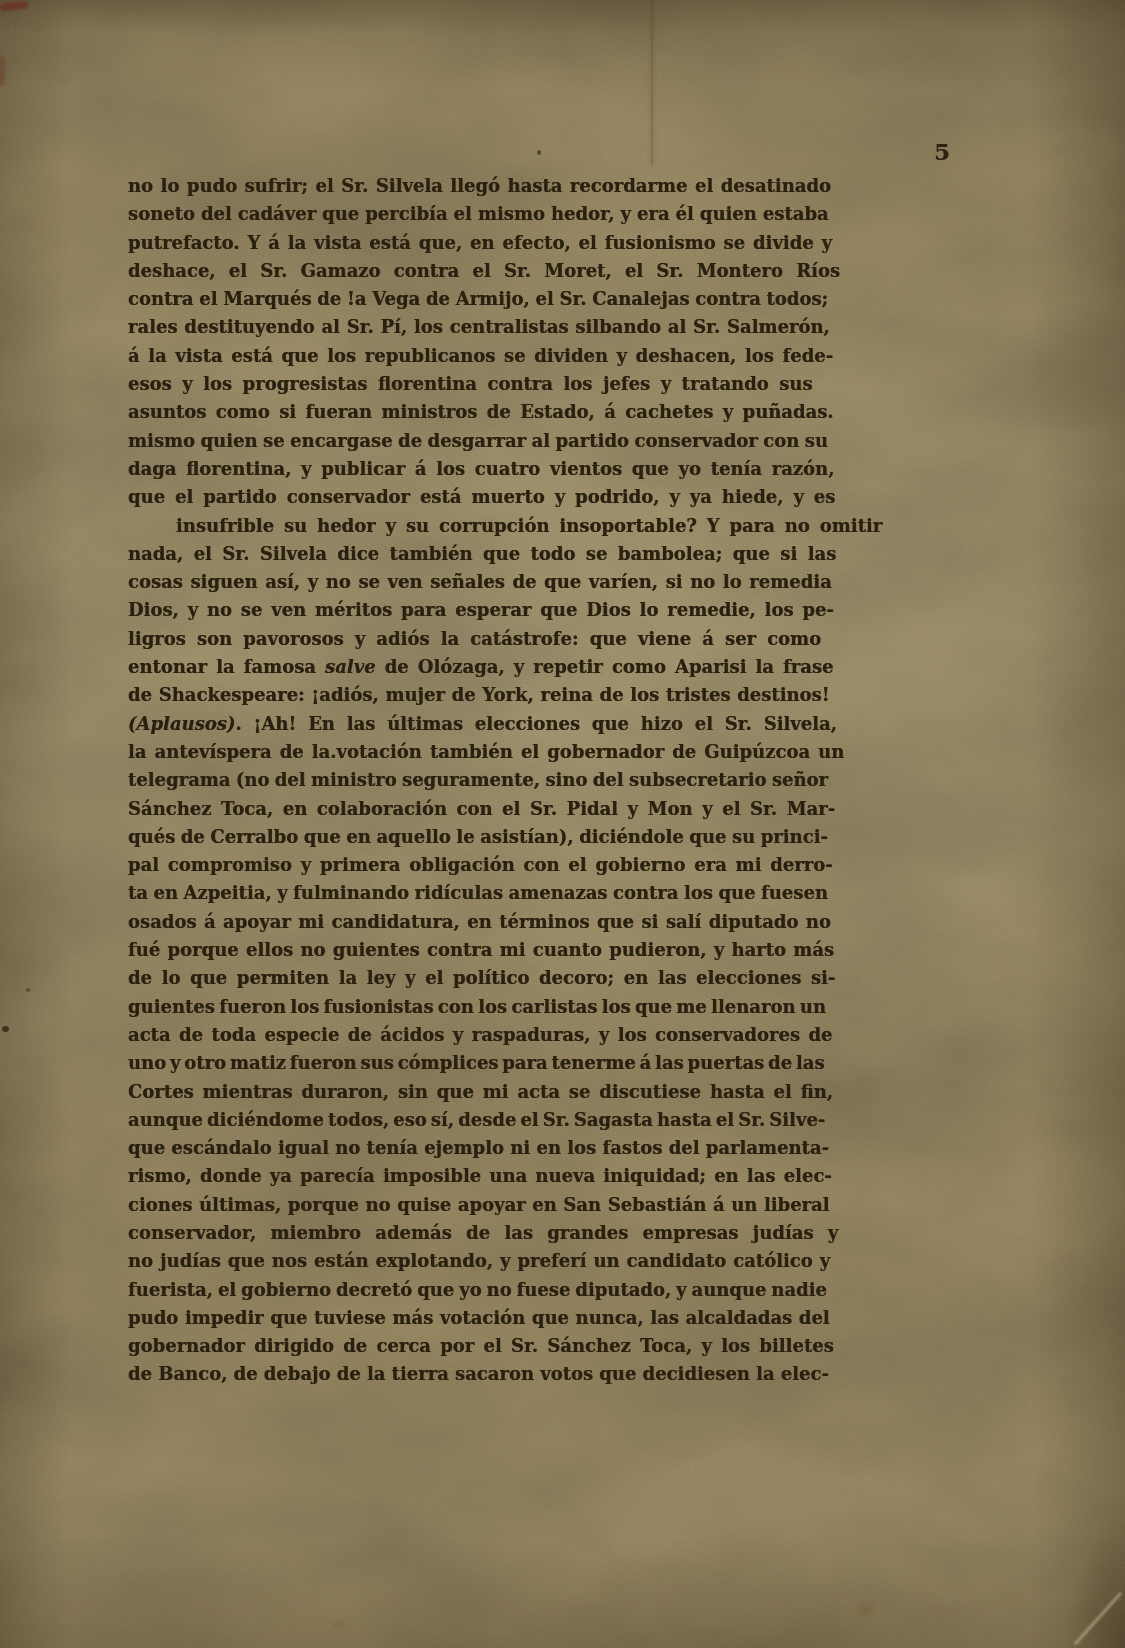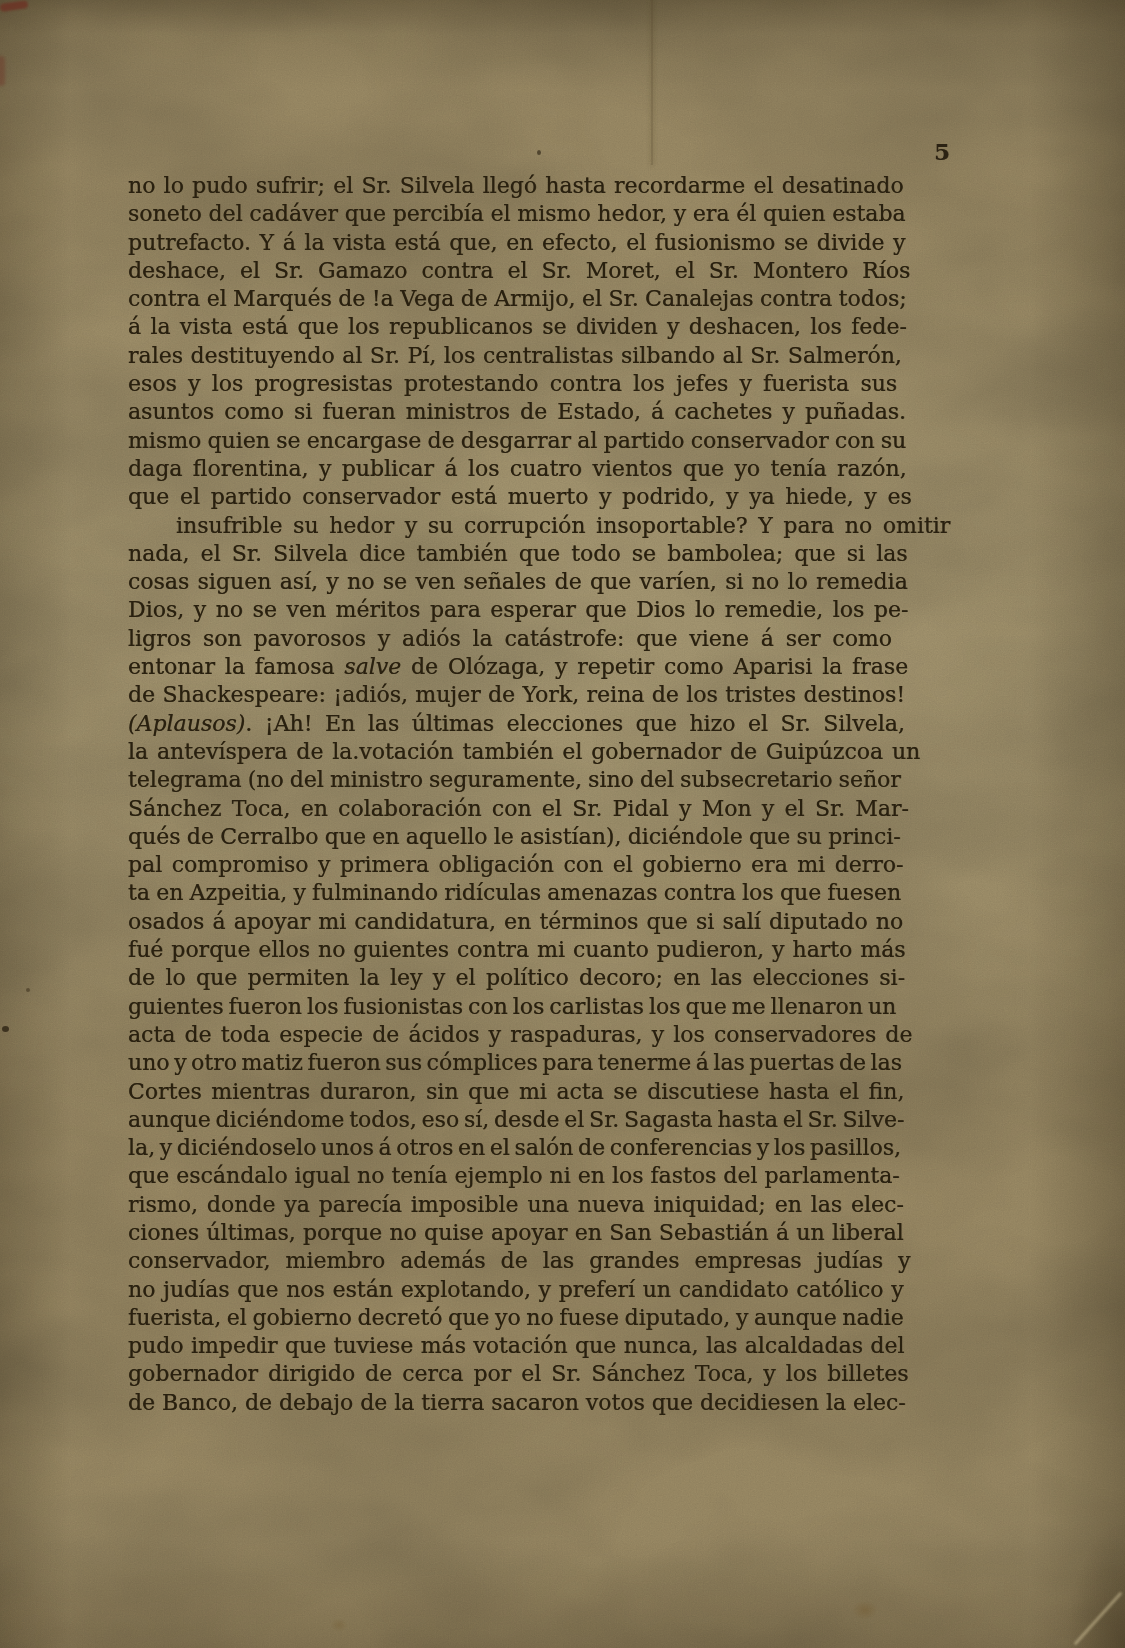--- a/index.html
+++ b/index.html
@@ -30,21 +30,21 @@
   }
   .printers-dot{
     position:absolute;left:537px;top:150px;width:4px;height:5px;border-radius:50%;
     background:rgba(46,37,21,0.65);
   }
   .page-text{
     position:absolute;left:128px;top:172px;width:818px;
     color:#29200f;
     text-shadow:0.35px 0.35px 0.55px rgba(41,32,15,0.50), -0.2px 0 0.35px rgba(41,32,15,0.30);
   }
-  .tline{height:28.3px;line-height:28.3px;font-size:22px;font-weight:400;}
+  .tline{height:28.3px;line-height:28.3px;font-size:18px;font-weight:700;}
   .tline .ln{display:inline-block;white-space:nowrap;}
   .tline .it{font-style:italic;}
 
   .blemish{position:absolute;pointer-events:none;}
   .red-mark-a{left:0px;top:2px;width:28px;height:8px;border-radius:4px;
     background:#6d2f22;opacity:0.75;transform:rotate(-8deg);filter:blur(1px);}
   .red-mark-b{left:-3px;top:56px;width:8px;height:30px;border-radius:4px;
     background:#70392a;opacity:0.45;filter:blur(1.5px);}
   .ink-speck-1{left:2px;top:1026px;width:7px;height:6px;border-radius:50%;
     background:#2e2414;opacity:0.8;filter:blur(0.5px);}
@@ -90,23 +90,23 @@
   <div class="blemish crease-top"></div>
 
   <div class="page-number">5</div>
   <div class="printers-dot"></div>
   <div class="page-text">
       <div class="tline"><span class="ln" style="word-spacing: 1.2px;"><span>no lo pudo sufrir; el Sr. Silvela llegó hasta recordarme el desatinado</span></span></div>
       <div class="tline"><span class="ln" style="word-spacing: -0.28px;"><span>soneto del cadáver que percibía el mismo hedor, y era él quien estaba</span></span></div>
       <div class="tline"><span class="ln" style="word-spacing: 1.61px;"><span>putrefacto. Y á la vista está que, en efecto, el fusionismo se divide y</span></span></div>
       <div class="tline"><span class="ln" style="word-spacing: 6.93px;"><span>deshace, el Sr. Gamazo contra el Sr. Moret, el Sr. Montero Ríos</span></span></div>
       <div class="tline"><span class="ln" style="word-spacing: -0.57px;"><span>contra el Marqués de !a Vega de Armijo, el Sr. Canalejas contra todos;</span></span></div>
+      <div class="tline"><span class="ln" style="word-spacing: 0.5px;"><span>rales destituyendo al Sr. Pí, los centralistas silbando al Sr. Salmerón,</span></span></div>
       <div class="tline"><span class="ln" style="word-spacing: 2.31px;"><span>á la vista está que los republicanos se dividen y deshacen, los fede-</span></span></div>
-      <div class="tline"><span class="ln" style="word-spacing: 0.5px;"><span>rales destituyendo al Sr. Pí, los centralistas silbando al Sr. Salmerón,</span></span></div>
-      <div class="tline"><span class="ln" style="word-spacing: 4.22px;"><span>esos y los progresistas protestando contra los jefes y fuerista sus</span></span></div>
+      <div class="tline"><span class="ln" style="word-spacing: 4.22px;"><span>esos y los progresistas florentina contra los jefes y tratando sus</span></span></div>
       <div class="tline"><span class="ln" style="word-spacing: 3.12px;"><span>asuntos como si fueran ministros de Estado, á cachetes y puñadas.</span></span></div>
       <div class="tline"><span class="ln" style="word-spacing: -0.8px;"><span>mismo quien se encargase de desgarrar al partido conservador con su</span></span></div>
       <div class="tline"><span class="ln" style="word-spacing: 3.37px;"><span>daga florentina, y publicar á los cuatro vientos que yo tenía razón,</span></span></div>
       <div class="tline"><span class="ln" style="word-spacing: 3.66px;"><span>que el partido conservador está muerto y podrido, y ya hiede, y es</span></span></div>
       <div class="tline"><span class="ln" style="word-spacing: 3.61px; margin-left: 48px;"><span>insufrible su hedor y su corrupción insoportable? Y para no omitir</span></span></div>
       <div class="tline"><span class="ln" style="word-spacing: 4.14px;"><span>nada, el Sr. Silvela dice también que todo se bambolea; que si las</span></span></div>
       <div class="tline"><span class="ln" style="word-spacing: 1.31px;"><span>cosas siguen así, y no se ven señales de que varíen, si no lo remedia</span></span></div>
       <div class="tline"><span class="ln" style="word-spacing: 2.53px;"><span>Dios, y no se ven méritos para esperar que Dios lo remedie, los pe-</span></span></div>
       <div class="tline"><span class="ln" style="word-spacing: 4.81px;"><span>ligros son pavorosos y adiós la catástrofe: que viene á ser como</span></span></div>
       <div class="tline"><span class="ln" style="word-spacing: 2.79px;"><span>entonar la famosa </span><span class="it">salve</span><span> de Olózaga, y repetir como Aparisi la frase</span></span></div>
@@ -119,21 +119,20 @@
       <div class="tline"><span class="ln" style="word-spacing: 2.51px;"><span>pal compromiso y primera obligación con el gobierno era mi derro-</span></span></div>
       <div class="tline"><span class="ln" style="word-spacing: -0.77px;"><span>ta en Azpeitia, y fulminando ridículas amenazas contra los que fuesen</span></span></div>
       <div class="tline"><span class="ln" style="word-spacing: 1.15px;"><span>osados á apoyar mi candidatura, en términos que si salí diputado no</span></span></div>
       <div class="tline"><span class="ln" style="word-spacing: 0.97px;"><span>fué porque ellos no guientes contra mi cuanto pudieron, y harto más</span></span></div>
       <div class="tline"><span class="ln" style="word-spacing: 3.33px;"><span>de lo que permiten la ley y el político decoro; en las elecciones si-</span></span></div>
       <div class="tline"><span class="ln" style="word-spacing: -2px;"><span>guientes fueron los fusionistas con los carlistas los que me llenaron un</span></span></div>
       <div class="tline"><span class="ln" style="word-spacing: 2.15px;"><span>acta de toda especie de ácidos y raspaduras, y los conservadores de</span></span></div>
       <div class="tline"><span class="ln" style="word-spacing: -2.45px; text-align: center;"><span>uno y otro matiz fueron sus cómplices para tenerme á las puertas de las</span></span></div>
       <div class="tline"><span class="ln" style="word-spacing: 2.56px;"><span>Cortes mientras duraron, sin que mi acta se discutiese hasta el fin,</span></span></div>
       <div class="tline"><span class="ln" style="word-spacing: -2.23px;"><span>aunque diciéndome todos, eso sí, desde el Sr. Sagasta hasta el Sr. Silve-</span></span></div>
-      <div class="tline"><span class="ln" style="word-spacing: -2.37px;"><span>la, y diciéndoselo unos á otros en el salón de conferencias y los pasillos,</span></span></div>
       <div class="tline"><span class="ln" style="word-spacing: -0.03px;"><span>que escándalo igual no tenía ejemplo ni en los fastos del parlamenta-</span></span></div>
       <div class="tline"><span class="ln" style="word-spacing: 1.89px;"><span>rismo, donde ya parecía imposible una nueva iniquidad; en las elec-</span></span></div>
       <div class="tline"><span class="ln" style="word-spacing: 0.29px;"><span>ciones últimas, porque no quise apoyar en San Sebastián á un liberal</span></span></div>
       <div class="tline"><span class="ln" style="word-spacing: 8px;"><span>conservador, miembro además de las grandes empresas judías y</span></span></div>
       <div class="tline"><span class="ln" style="word-spacing: 0.67px;"><span>no judías que nos están explotando, y preferí un candidato católico y</span></span></div>
       <div class="tline"><span class="ln" style="word-spacing: -1.37px;"><span>fuerista, el gobierno decretó que yo no fuese diputado, y aunque nadie</span></span></div>
       <div class="tline"><span class="ln" style="word-spacing: 0.35px;"><span>pudo impedir que tuviese más votación que nunca, las alcaldadas del</span></span></div>
       <div class="tline"><span class="ln" style="word-spacing: 2.96px;"><span>gobernador dirigido de cerca por el Sr. Sánchez Toca, y los billetes</span></span></div>
       <div class="tline"><span class="ln" style="word-spacing: -0.1px;"><span>de Banco, de debajo de la tierra sacaron votos que decidiesen la elec-</span></span></div>
     </div>

